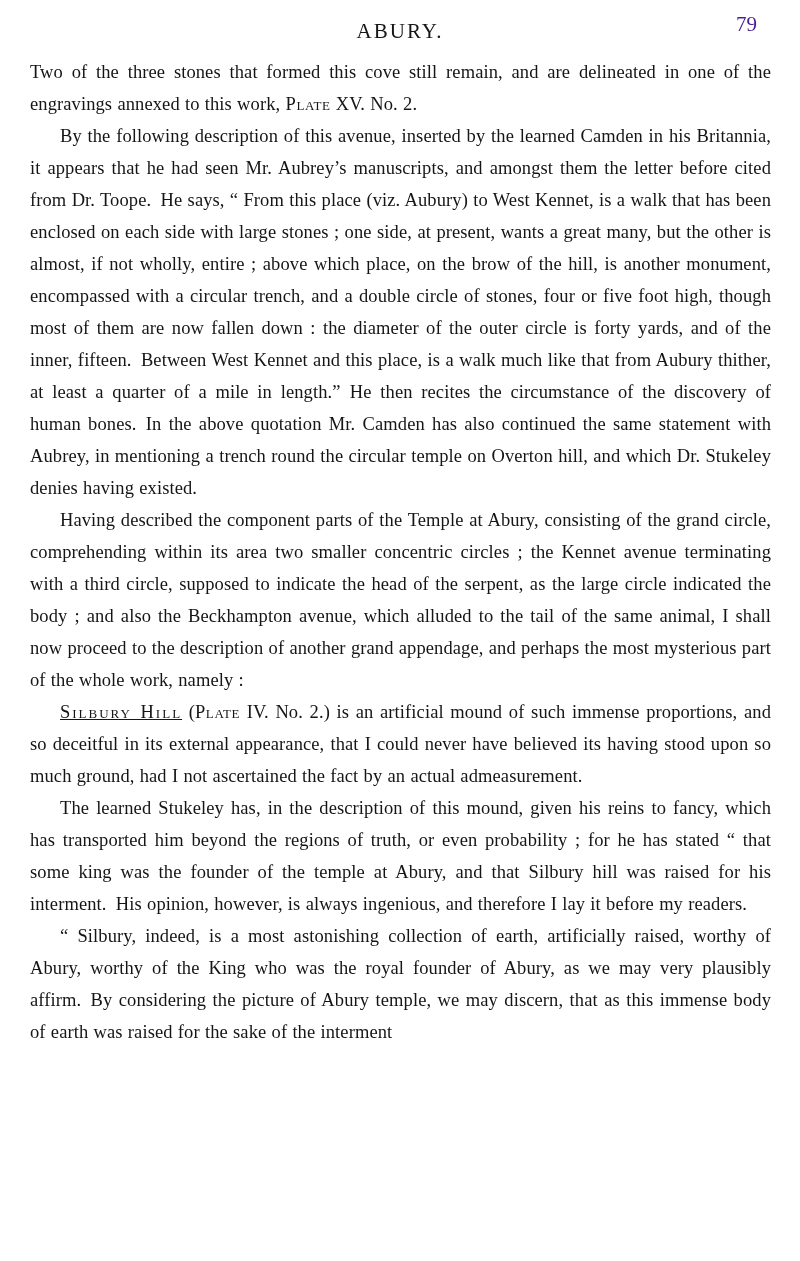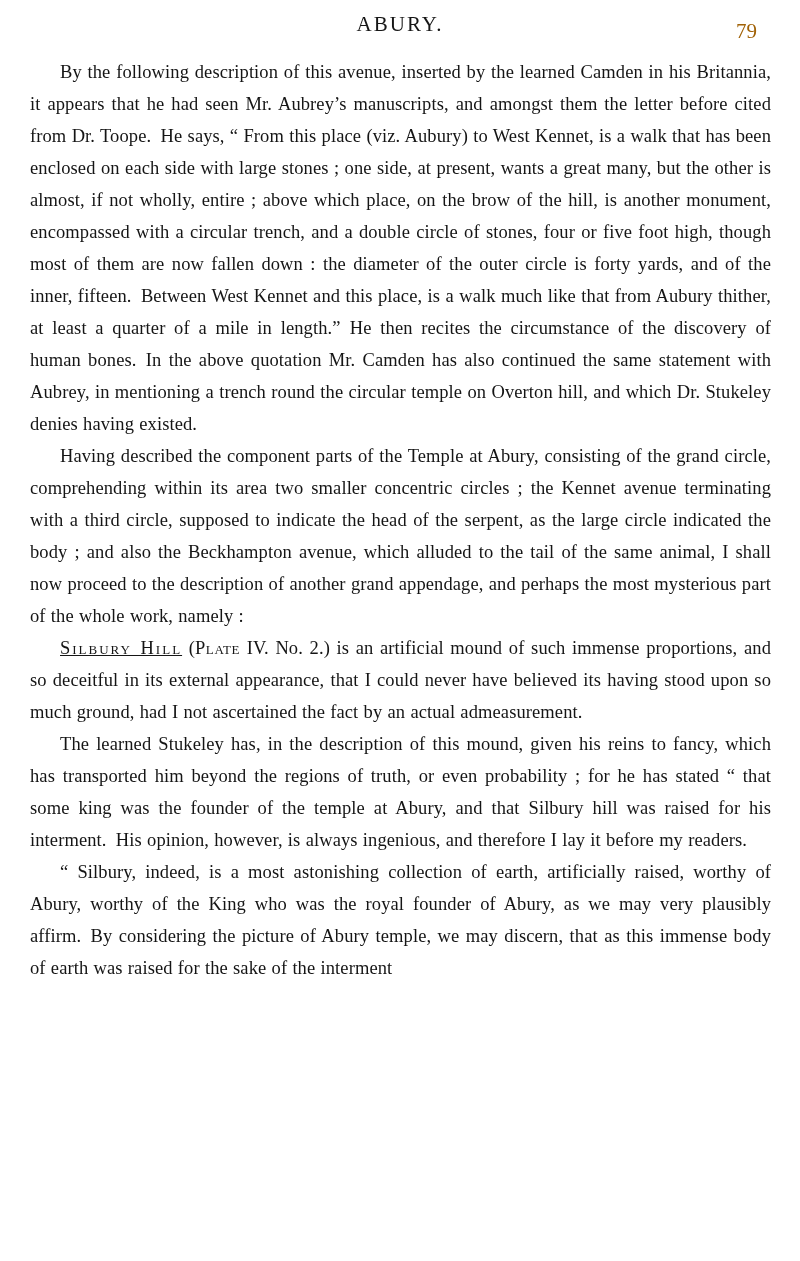--- a/index.html
+++ b/index.html
@@ -26,28 +26,28 @@
   }
   .running-head {
     position: absolute;
     left: 0;
     right: 0;
     text-align: center;
     font-size: 21px;
     letter-spacing: 2px;
     font-weight: 400;
     color: #161616;
+    margin-top: 7px;
   }
   .page-number {
     position: absolute;
     right: 43px;
     top: 0;
     font-size: 21px;
-    color: #a16207;
-    margin-top: 7px;
+    color: #4c1d95;
   }
   .page-body {
     position: absolute;
     top: 56px;
     left: 30px;
     width: 741px;
     font-size: 18.5px;
     line-height: 32px;
     text-align: justify;
     letter-spacing: 0.1px;
@@ -74,20 +74,21 @@
 <body>
 
 <div class="page">
 
   <header class="page-header">
     <div class="running-head">ABURY.</div>
     <div class="page-number">79</div>
   </header>
 
   <main class="page-body">
+    <p class="no-indent"><span>Two of the three stones that formed this cove still remain, and are delineated in one of the engravings annexed to this work, </span><span class="smallcaps">Plate</span><span> XV. No. 2.</span></p>
     <p><span>By the following description of this avenue, inserted by the learned Camden in his Britannia, it appears that he had seen Mr. Aubrey’s manuscripts, and amongst them the letter before cited from Dr. Toope. He says, “&nbsp;From this place (viz. Aubury) to West Kennet, is a walk that has been enclosed on each side with large stones&nbsp;; one side, at present, wants a great many, but the other is almost, if not wholly, entire&nbsp;; above which place, on the brow of the hill, is another monument, encompassed with a circular trench, and a double circle of stones, four or five foot high, though most of them are now fallen down&nbsp;: the diameter of the outer circle is forty yards, and of the inner, fifteen. Between West Kennet and this place, is a walk much like that from Aubury thither, at least a quarter of a mile in length.” He then recites the circumstance of the discovery of human bones. In the above quotation Mr. Camden has also continued the same statement with Aubrey, in mentioning a trench round the circular temple on Overton hill, and which Dr. Stukeley denies having existed.</span></p>
     <p><span>Having described the component parts of the Temple at Abury, consisting of the grand circle, comprehending within its area two smaller concentric circles&nbsp;; the Kennet avenue terminating with a third circle, supposed to indicate the head of the serpent, as the large circle indicated the body&nbsp;; and also the Beckhampton avenue, which alluded to the tail of the same animal, I shall now proceed to the description of another grand appendage, and perhaps the most mysterious part of the whole work, namely&nbsp;:</span></p>
     <p><span class="smallcaps-wide">Silbury Hill</span><span> (</span><span class="smallcaps">Plate</span><span> IV. No. 2.) is an artificial mound of such immense proportions, and so deceitful in its external appearance, that I could never have believed its having stood upon so much ground, had I not ascertained the fact by an actual admeasurement.</span></p>
     <p><span>The learned Stukeley has, in the description of this mound, given his reins to fancy, which has transported him beyond the regions of truth, or even probability&nbsp;; for he has stated “&nbsp;that some king was the founder of the temple at Abury, and that Silbury hill was raised for his interment. His opinion, however, is always ingenious, and therefore I lay it before my readers.</span></p>
     <p><span>“&nbsp;Silbury, indeed, is a most astonishing collection of earth, artificially raised, worthy of Abury, worthy of the King who was the royal founder of Abury, as we may very plausibly affirm. By considering the picture of Abury temple, we may discern, that as this immense body of earth was raised for the sake of the interment</span></p>
   </main>
 
 </div>
 
 </body></html>

